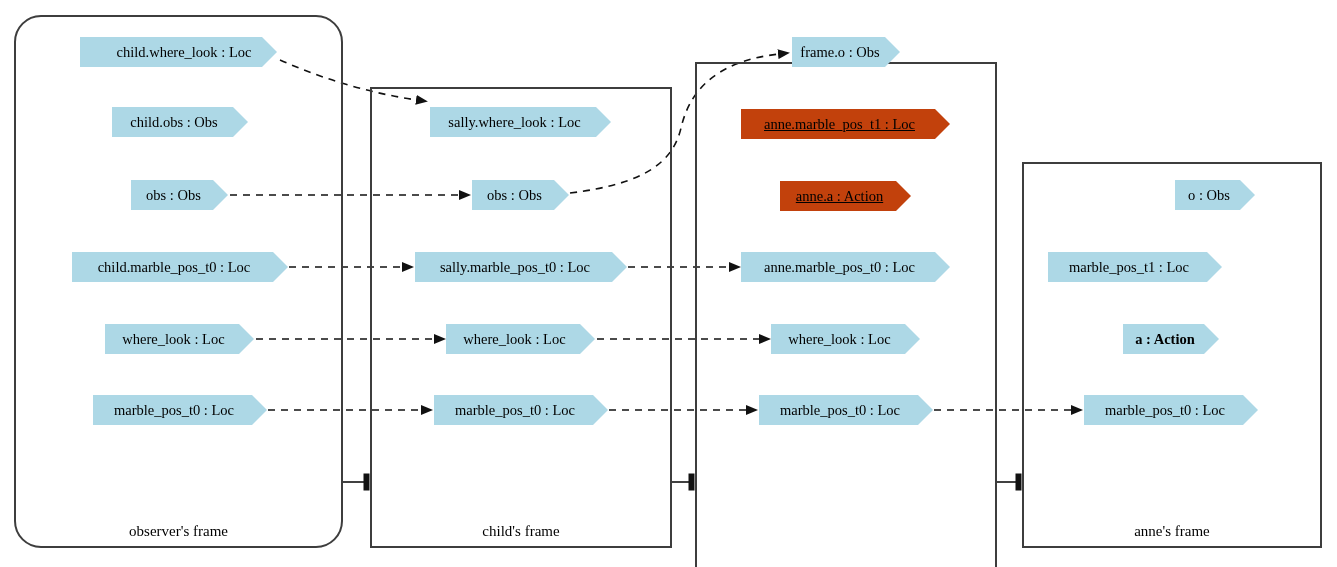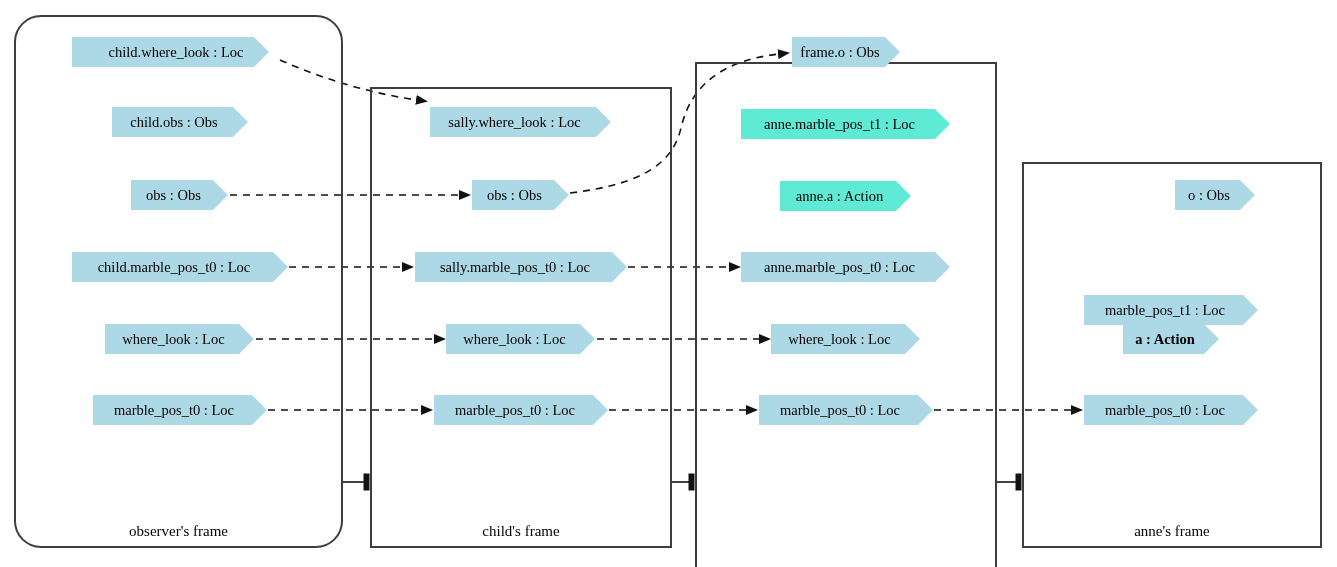--- a/index.html
+++ b/index.html
@@ -30,21 +30,21 @@
     font-size:14.5px;
     color:#000;
     text-align:center;
     box-sizing:border-box;
     padding-right:16px;
     padding-left:4px;
     white-space:nowrap;
     clip-path:polygon(0 0, calc(100% - 15px) 0, 100% 50%, calc(100% - 15px) 100%, 0 100%);
   }
   .node.blue{background:#add8e6;}
-  .node.orange{background:#5eead4;}
+  .node.orange{background:#c2410c;text-decoration:underline;}
   #edge-layer{
     position:absolute;left:0;top:0;width:1337px;height:567px;
     pointer-events:none;
   }
   .edge{
     fill:none;stroke:#111111;stroke-width:1.6;
     stroke-dasharray:7 6;
   }
   .frame-link-line{stroke:#111111;stroke-width:1.6;fill:none;}
   .frame-link-bar{fill:#111111;stroke:none;}
@@ -82,21 +82,21 @@
     </g>
     <g>
       <line class="frame-link-line" x1="997" y1="482" x2="1016" y2="482"></line>
       <rect class="frame-link-bar" x="1015.5" y="473.5" width="6" height="17"></rect>
     </g>
   </svg>
 
   <div class="frame" style="left:14px;top:15px;width:329px;height:533px;border-radius:27px;">
     <div class="frame-caption">observer's frame</div>
   </div>
-  <div class="node blue" style="left:72px;top:37px;width:197px;padding-left:27px;">child.where_look : Loc</div>
+  <div class="node blue" style="left:80px;top:37px;width:197px;padding-left:27px;">child.where_look : Loc</div>
   <div class="node blue" style="left:112px;top:107px;width:136px;">child.obs : Obs</div>
   <div class="node blue" style="left:131px;top:180px;width:97px;">obs : Obs</div>
   <div class="node blue" style="left:72px;top:252px;width:216px;">child.marble_pos_t0 : Loc</div>
   <div class="node blue" style="left:105px;top:324px;width:149px;">where_look : Loc</div>
   <div class="node blue" style="left:93px;top:395px;width:174px;">marble_pos_t0 : Loc</div>
 
   <div class="frame" style="left:370px;top:87px;width:302px;height:461px;">
     <div class="frame-caption">child's frame</div>
   </div>
   <div class="node blue" style="left:430px;top:107px;width:181px;">sally.where_look : Loc</div>
@@ -112,17 +112,17 @@
   <div class="node orange" style="left:741px;top:109px;width:209px;">anne.marble_pos_t1 : Loc</div>
   <div class="node orange" style="left:780px;top:181px;width:131px;">anne.a : Action</div>
   <div class="node blue" style="left:741px;top:252px;width:209px;">anne.marble_pos_t0 : Loc</div>
   <div class="node blue" style="left:771px;top:324px;width:149px;">where_look : Loc</div>
   <div class="node blue" style="left:759px;top:395px;width:174px;">marble_pos_t0 : Loc</div>
 
   <div class="frame" style="left:1022px;top:162px;width:300px;height:386px;">
     <div class="frame-caption">anne's frame</div>
   </div>
   <div class="node blue" style="left:1131px;top:180px;width:80px;margin-left:44px;">o : Obs</div>
-  <div class="node blue" style="left:1084px;top:252px;width:174px;margin-top:43px;">marble_pos_t1 : Loc</div>
+  <div class="node blue" style="left:1048px;top:252px;width:174px;">marble_pos_t1 : Loc</div>
   <div class="node blue" style="left:1123px;top:324px;width:96px;font-weight:bold;">a : Action</div>
   <div class="node blue" style="left:1084px;top:395px;width:174px;">marble_pos_t0 : Loc</div>
 
 </div>
 
 </body></html>

